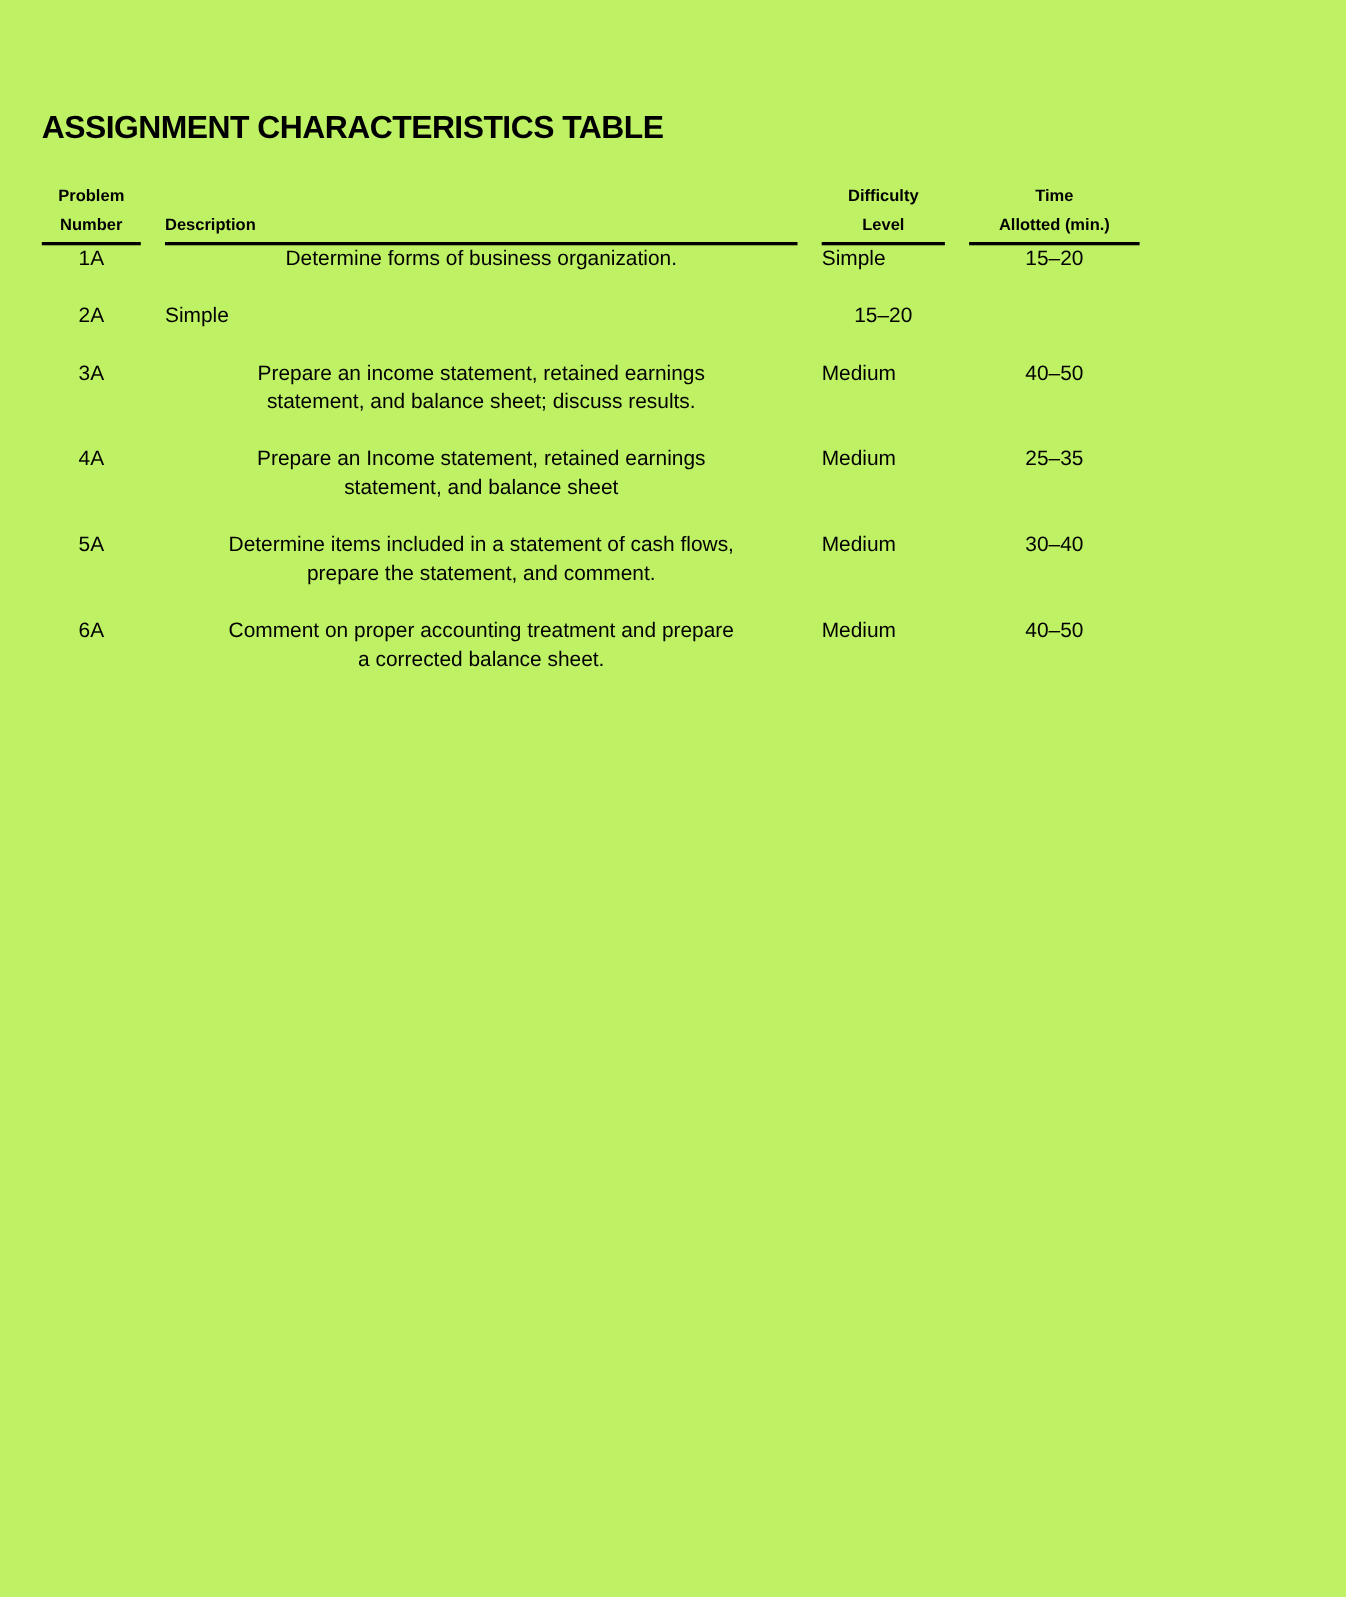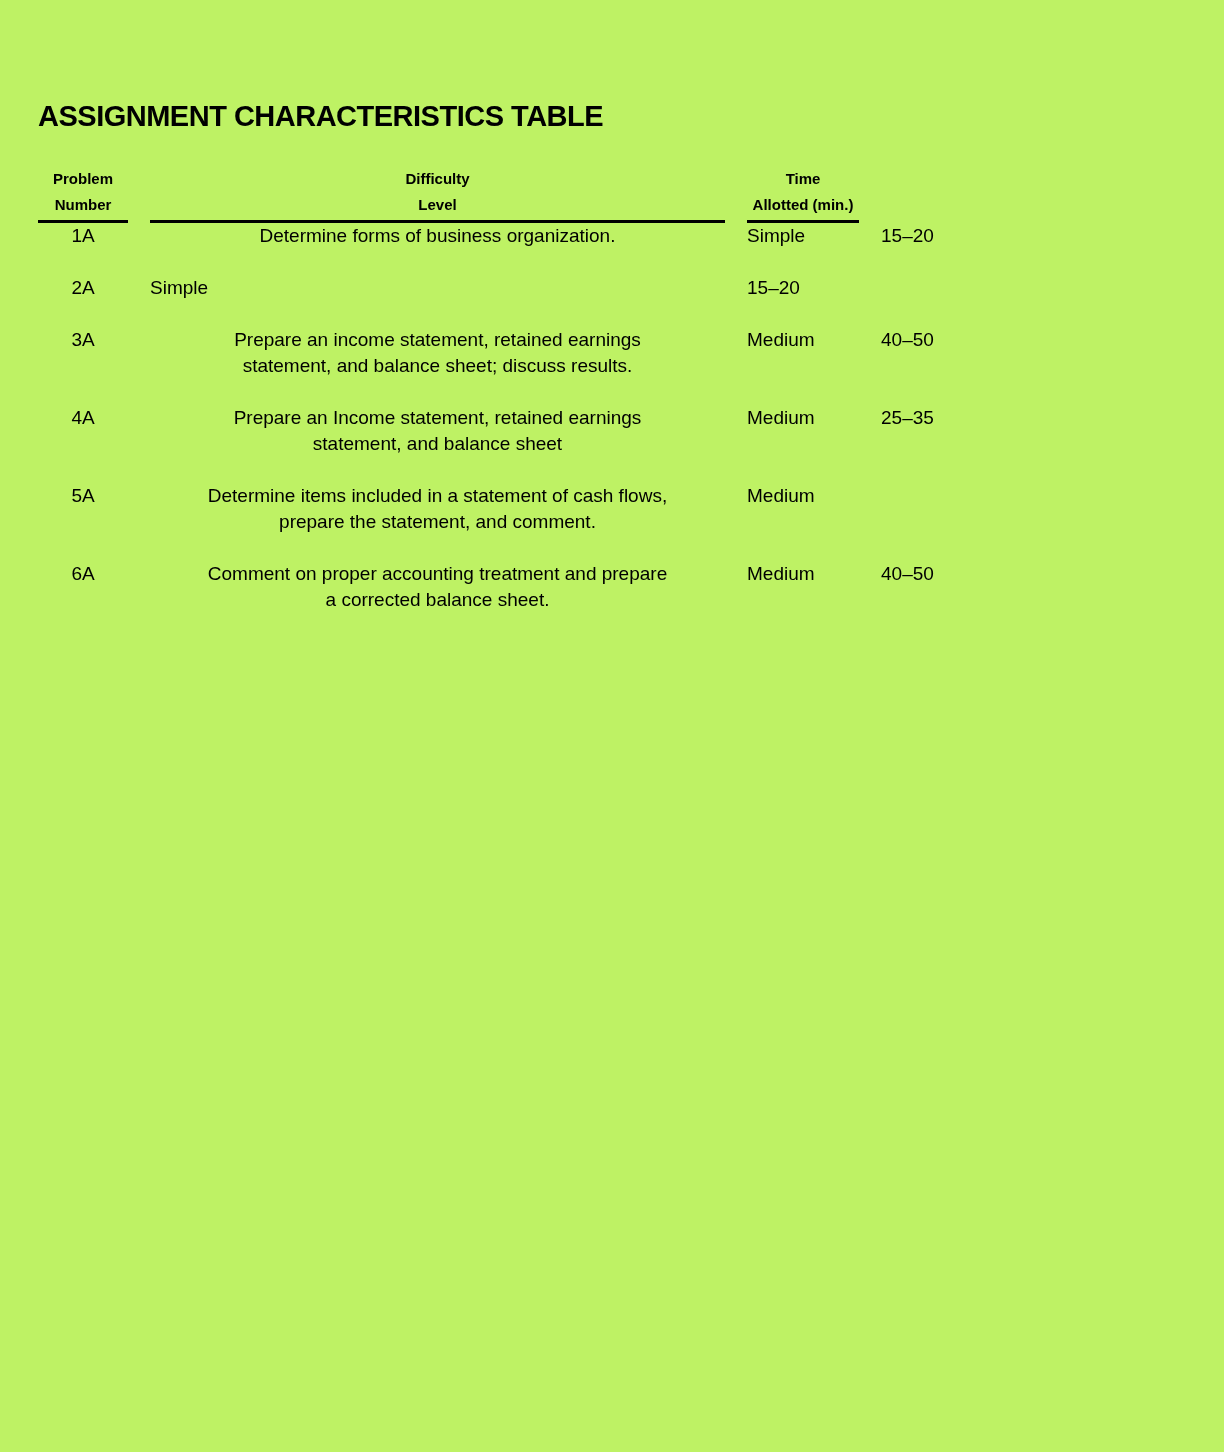--- a/index.html
+++ b/index.html
@@ -46,36 +46,39 @@
   .thead .cell.desc-h { text-align: left; }
   .trow {
     margin-bottom: 26px;
     font-size: 19px;
     line-height: 26px;
   }
   .trow:first-of-type { margin-top: 30px; }
   .trow .num-cell { text-align: center; }
   .trow .desc-cell { text-align: center; white-space: pre-line; }
   .trow .level-cell { }
-  .trow .time-cell { text-align: left; }
+  .trow .time-cell { text-align: center; }
 </style>
 </head>
 <body>
 
 <div class="page">
   <div class="content">
 
     <h1 class="doc-title">ASSIGNMENT CHARACTERISTICS TABLE</h1>
 
     <div class="tbl">
 
       <div class="grid-row thead">
         <div class="cell">
           <span>Problem</span>
           <span>Number</span>
+        </div>
+        <div class="cell desc-h">
+          <span>Description</span>
         </div>
         <div class="cell">
           <span>Difficulty</span>
           <span>Level</span>
         </div>
         <div class="cell">
           <span>Time</span>
           <span>Allotted (min.)</span>
         </div>
       </div>
@@ -107,20 +110,21 @@
 statement, and balance sheet</div>
         <div class="level-cell">Medium</div>
         <div class="time-cell">25–35</div>
       </div>
 
       <div class="grid-row trow">
         <div class="num-cell">5A</div>
         <div class="desc-cell">Determine items included in a statement of cash flows,
 prepare the statement, and comment.</div>
         <div class="level-cell">Medium</div>
+        <div class="time-cell">30–40</div>
       </div>
 
       <div class="grid-row trow">
         <div class="num-cell">6A</div>
         <div class="desc-cell">Comment on proper accounting treatment and prepare
 a corrected balance sheet.</div>
         <div class="level-cell">Medium</div>
         <div class="time-cell">40–50</div>
       </div>
 

